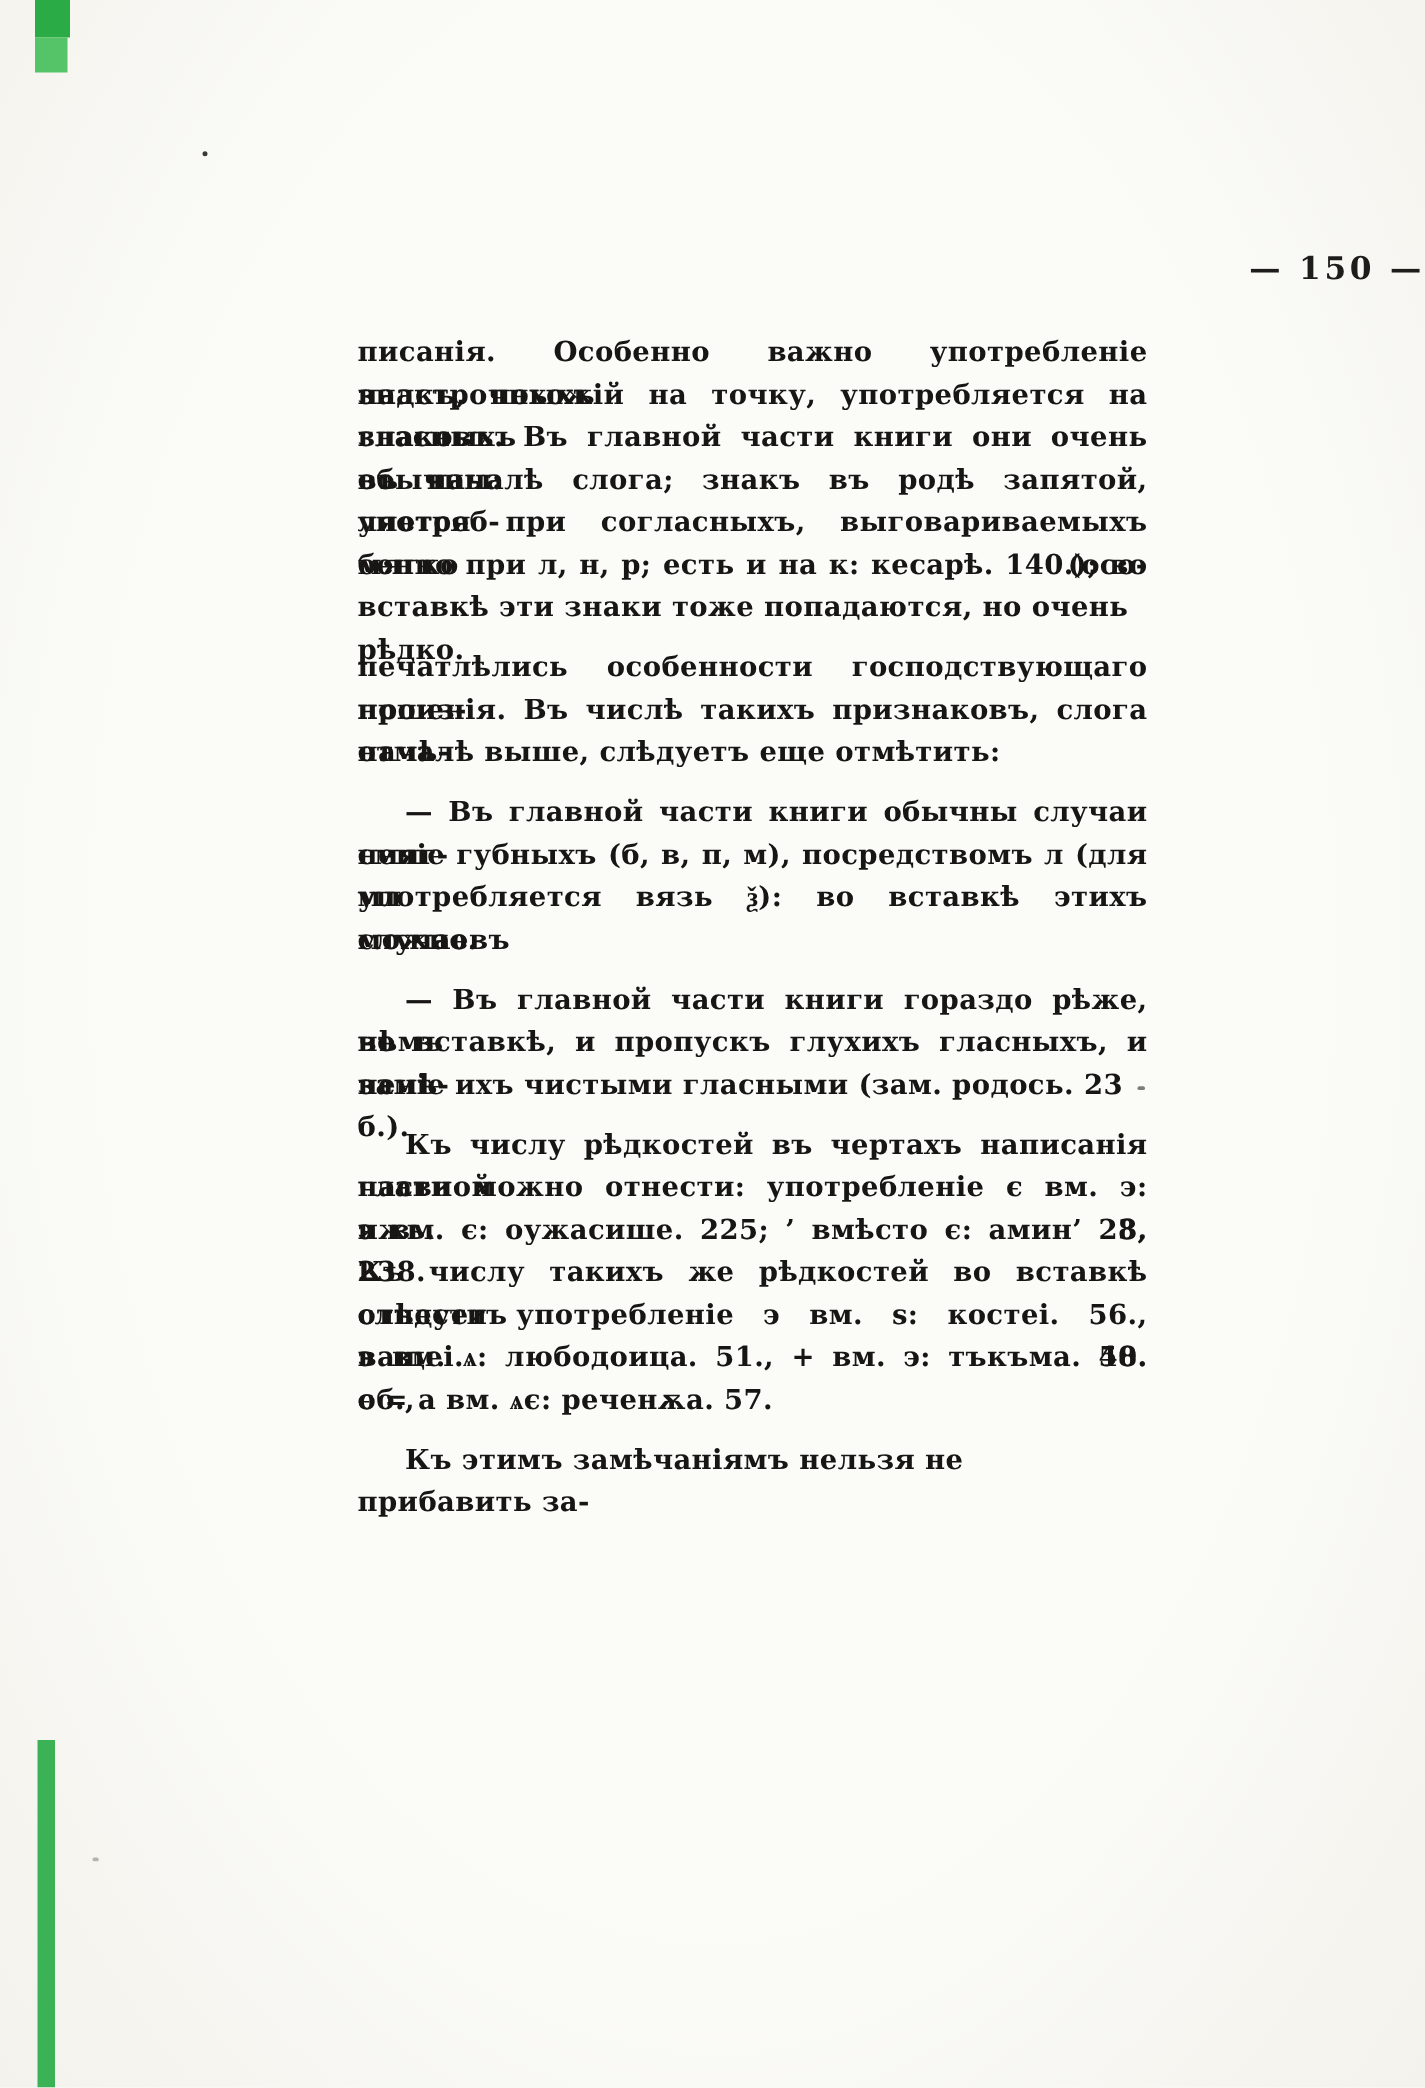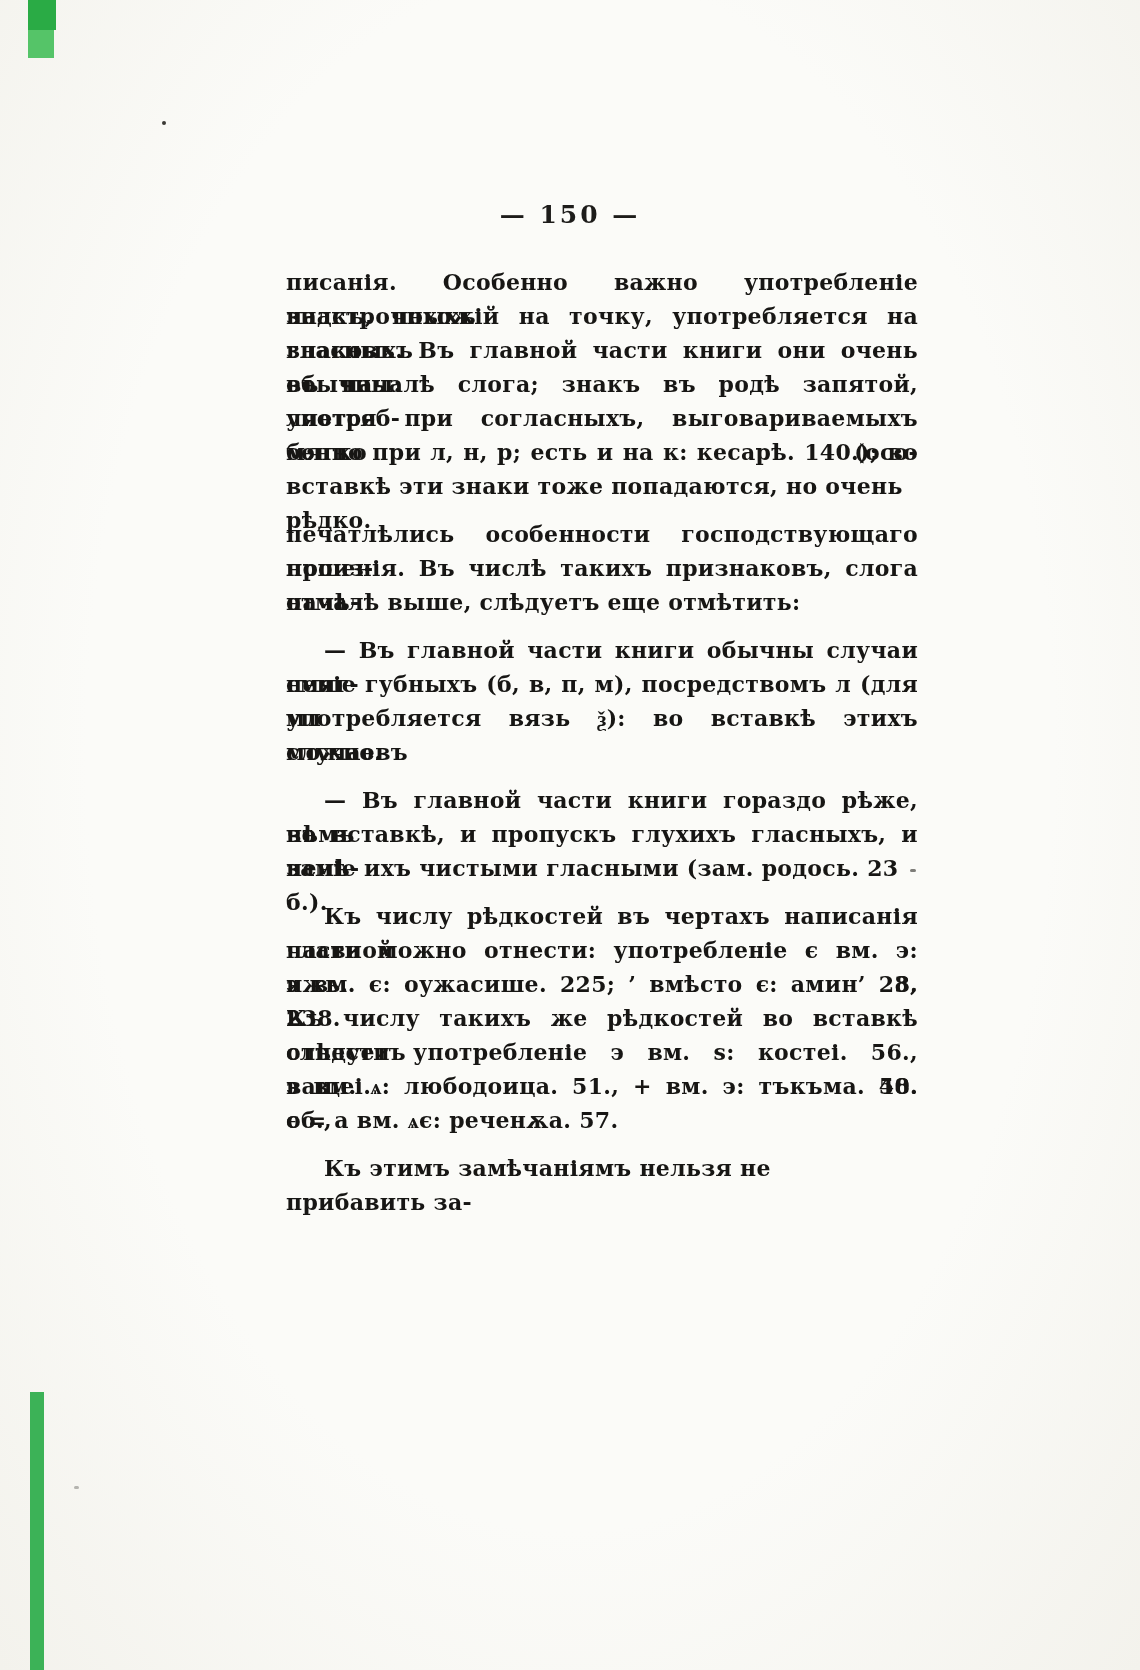--- a/index.html
+++ b/index.html
@@ -18,21 +18,21 @@
     position: absolute;
     inset: 0;
     background: #fafaf6;
     background-image: radial-gradient(ellipse at 50% 45%, #fbfbf8 60%, #f3f2ec 100%);
   }
   .pagenum {
     position: absolute;
     top: 200px;
     left: 0;
     width: 100%;
-    text-align: center;
+    text-align: right;
     font-weight: 700;
     font-size: 25px;
     letter-spacing: 3px;
     color: #1d1c1a;
   }
   .text-block {
     position: absolute;
     left: 286px;
     top: 265px;
     width: 632px;

